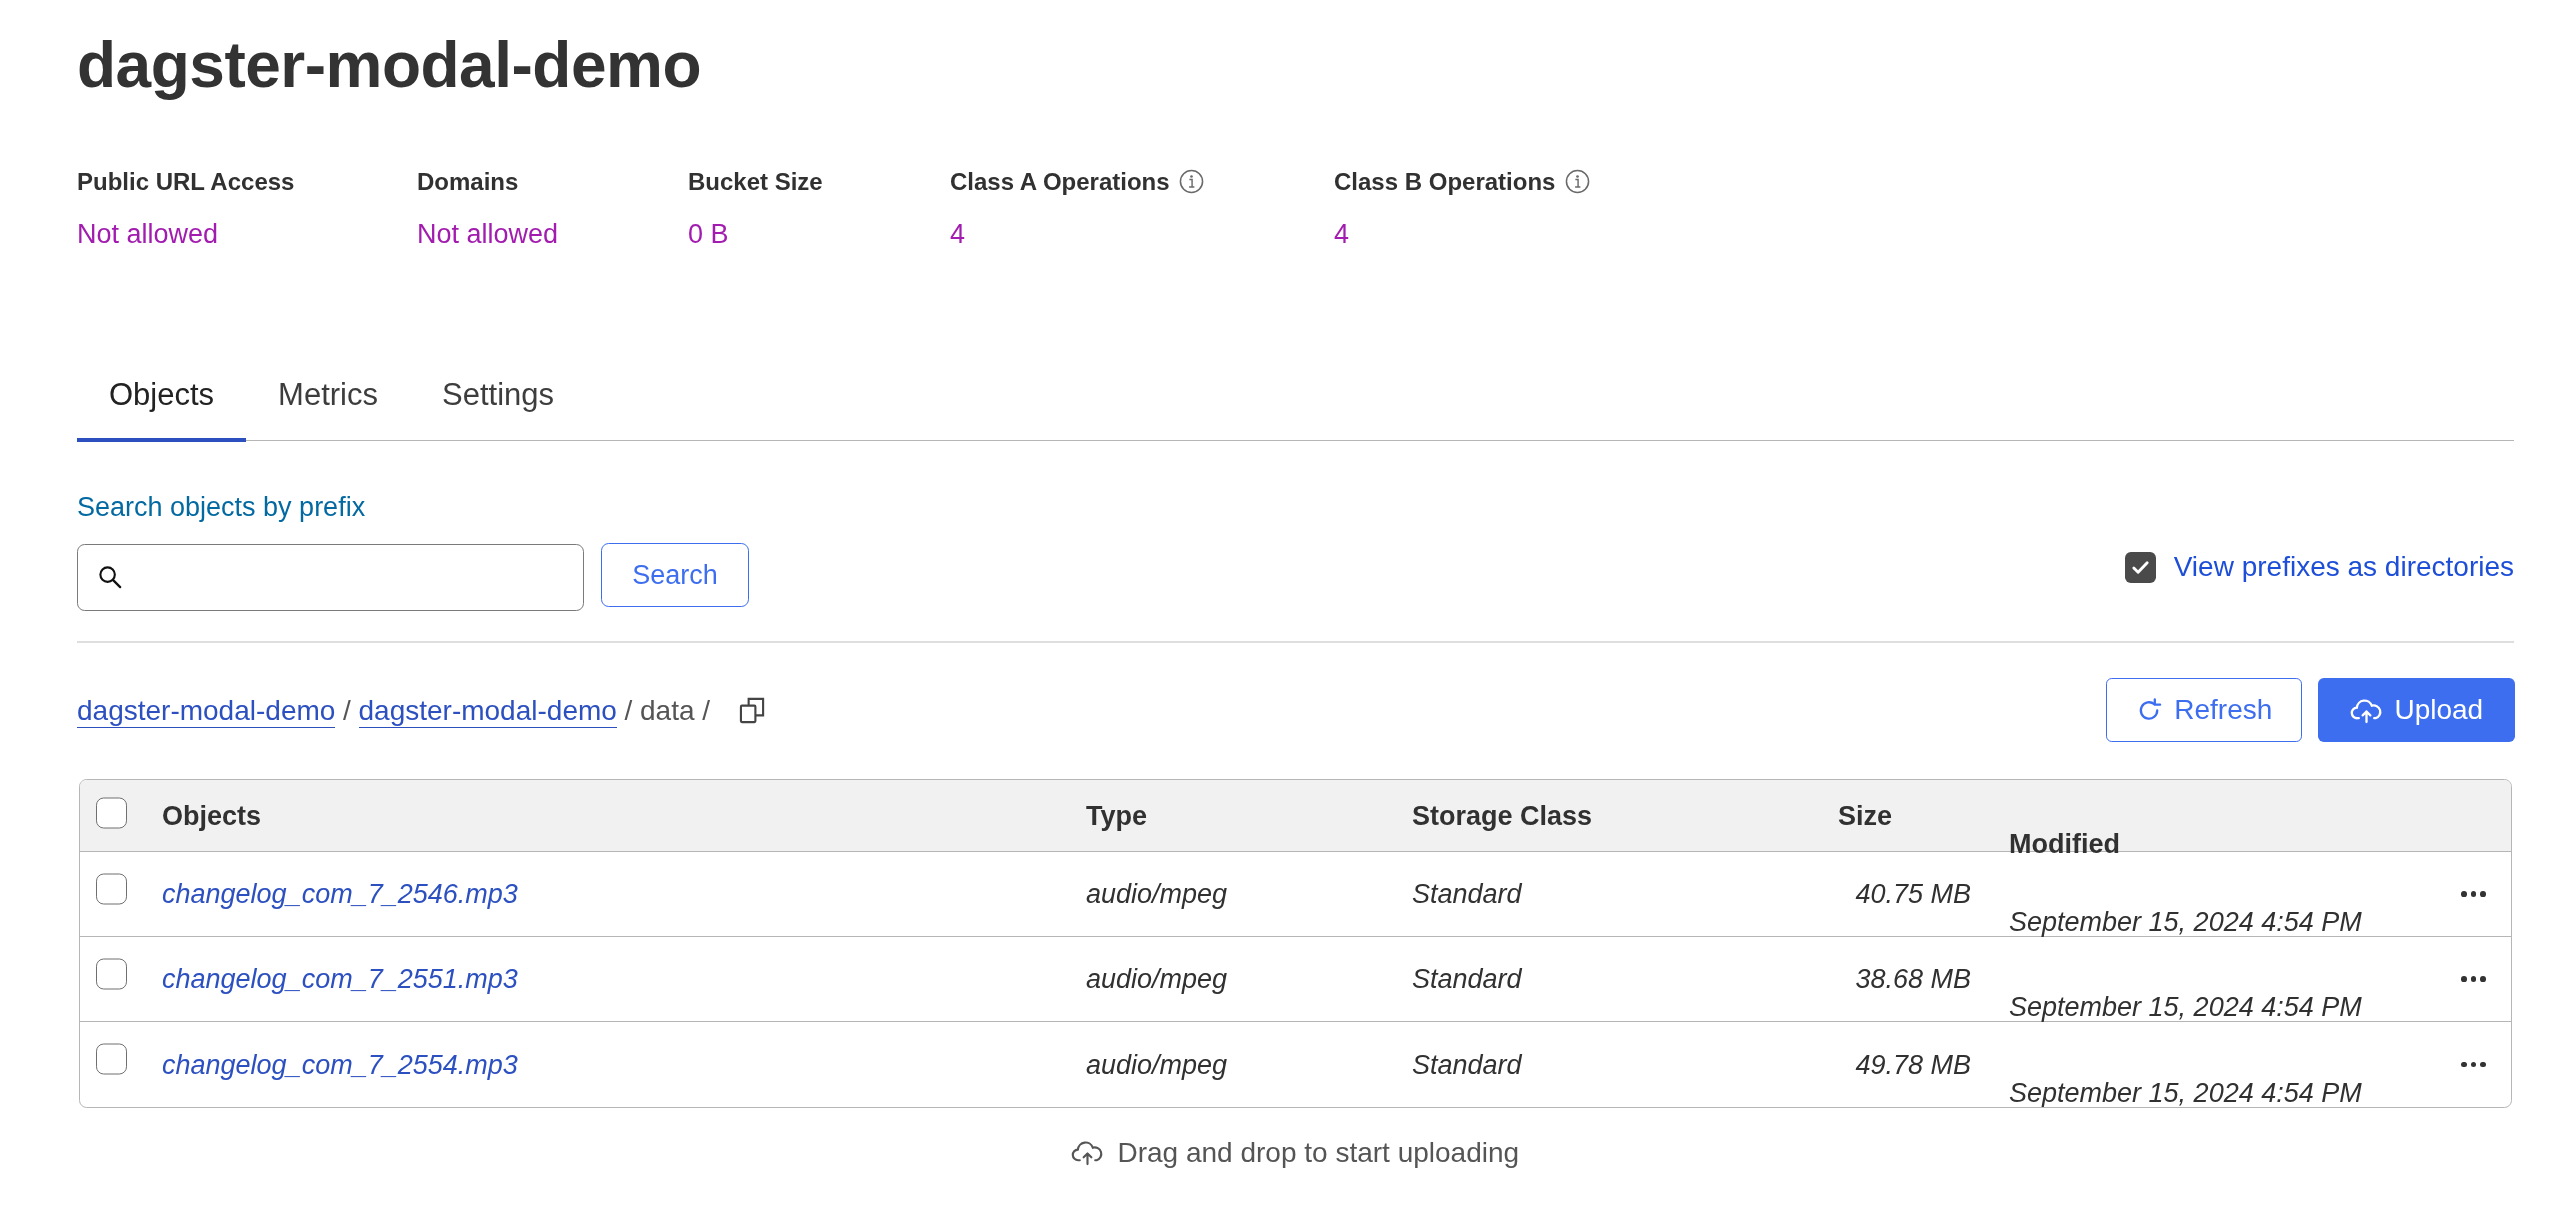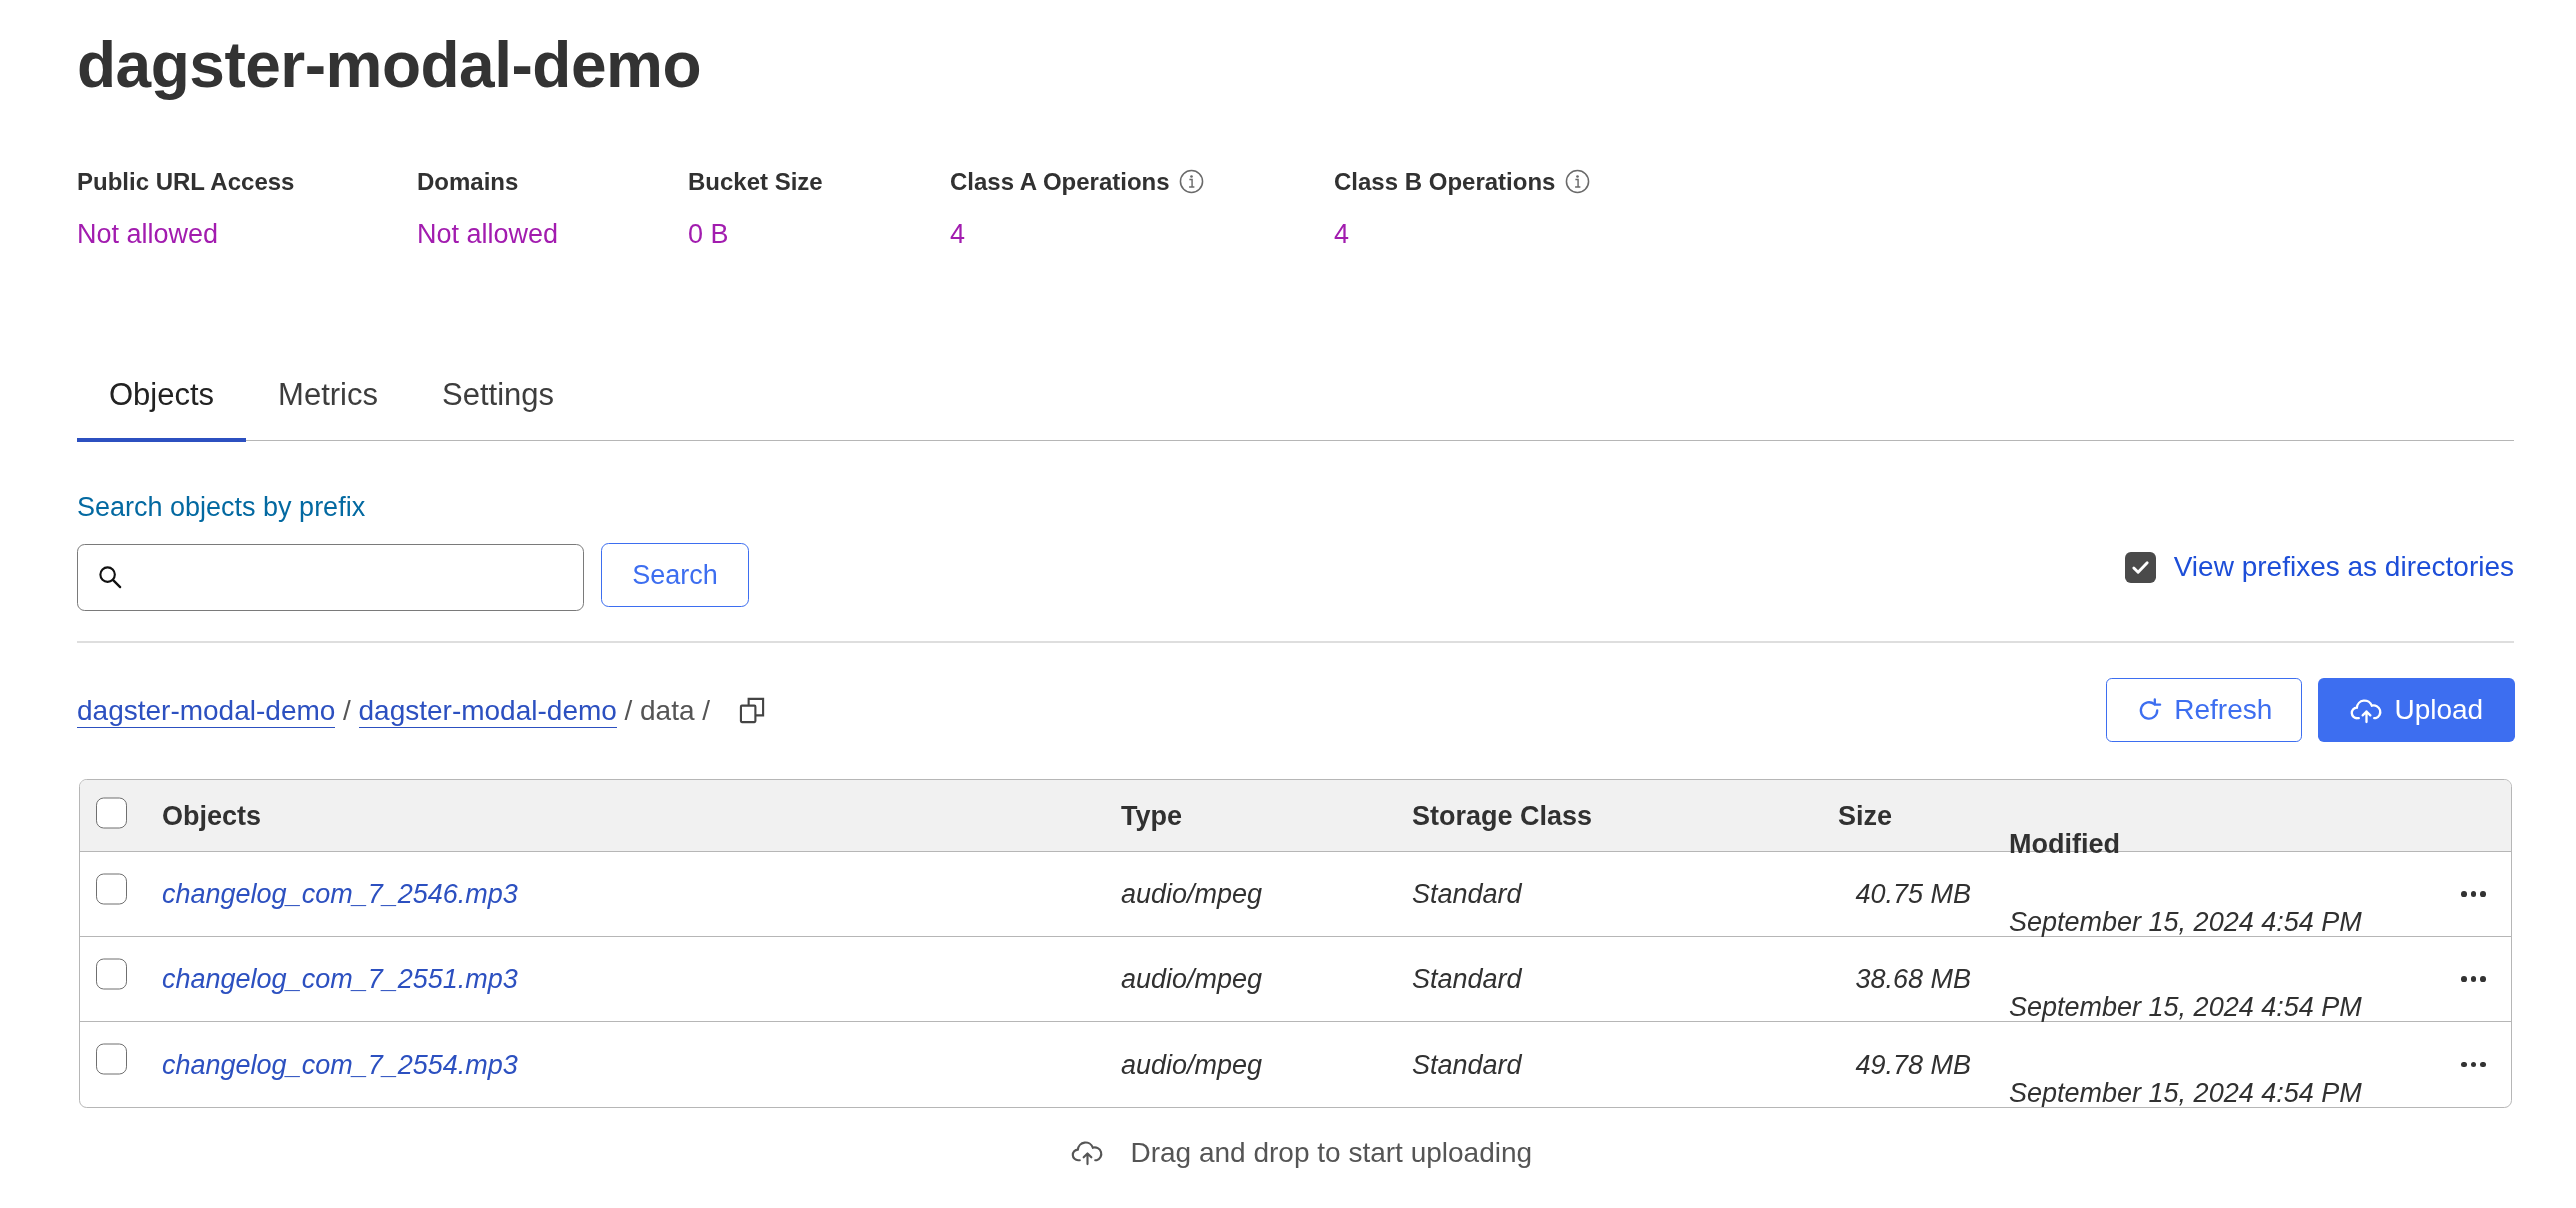--- a/index.html
+++ b/index.html
@@ -42,30 +42,30 @@
   .table { left: 79px; top: 779px; width: 2433px; border: 1.9px solid #b6b6b6; border-radius: 7.7px; overflow: hidden; }
   .thead { height: 72px; background: #f1f1f1; border-bottom: 1.9px solid #b6b6b6; position: relative; font-weight: 700; font-size: 27px; color: #313131; }
   .trow { height: 85px; border-bottom: 1.9px solid #b6b6b6; position: relative; font-size: 27px; color: #313131; font-style: italic; }
   .trow:last-child { border-bottom: none; }
   .cell { position: absolute; top: 50%; transform: translateY(-50%); white-space: nowrap; }
   .cb { width: 31px; height: 31px; border: 1.9px solid #6f6f6f; border-radius: 7.7px; background: #fff; cursor: pointer; }
   .c-check { left: 16.4px; }
   .thead .c-check { top: 46%; }
   .trow .c-check { top: 44%; }
   .c-name { left: 82px; }
-  .c-type { left: 1006px; margin-left: 35px; }
+  .c-type { left: 1006px; }
   .c-class { left: 1332px; }
   .c-size-h { left: 1758px; }
   .c-size { right: 540px; }
   .c-mod { left: 1929px; margin-top: 28px; }
   .c-more { left: 2381px; cursor: pointer; display: flex; gap: 3.9px; }
   .dot { width: 5.8px; height: 5.8px; border-radius: 50%; background: #333; }
   .file-link { color: #2c50c0; cursor: pointer; }
 
-  .dropzone { left: 1071px; top: 1133px; font-size: 28px; color: #555; display: flex; align-items: center; line-height: 39px; gap: 13px; }
+  .dropzone { left: 1071px; top: 1133px; font-size: 28px; color: #555; display: flex; align-items: center; line-height: 39px; }
 </style>
 </head>
 <body>
 
 <div class="abs page-title">dagster-modal-demo</div>
 
 <div class="stat" style="left:77px">
   <div class="stat-label">Public URL Access</div>
   <div class="stat-value">Not allowed</div>
 </div>

